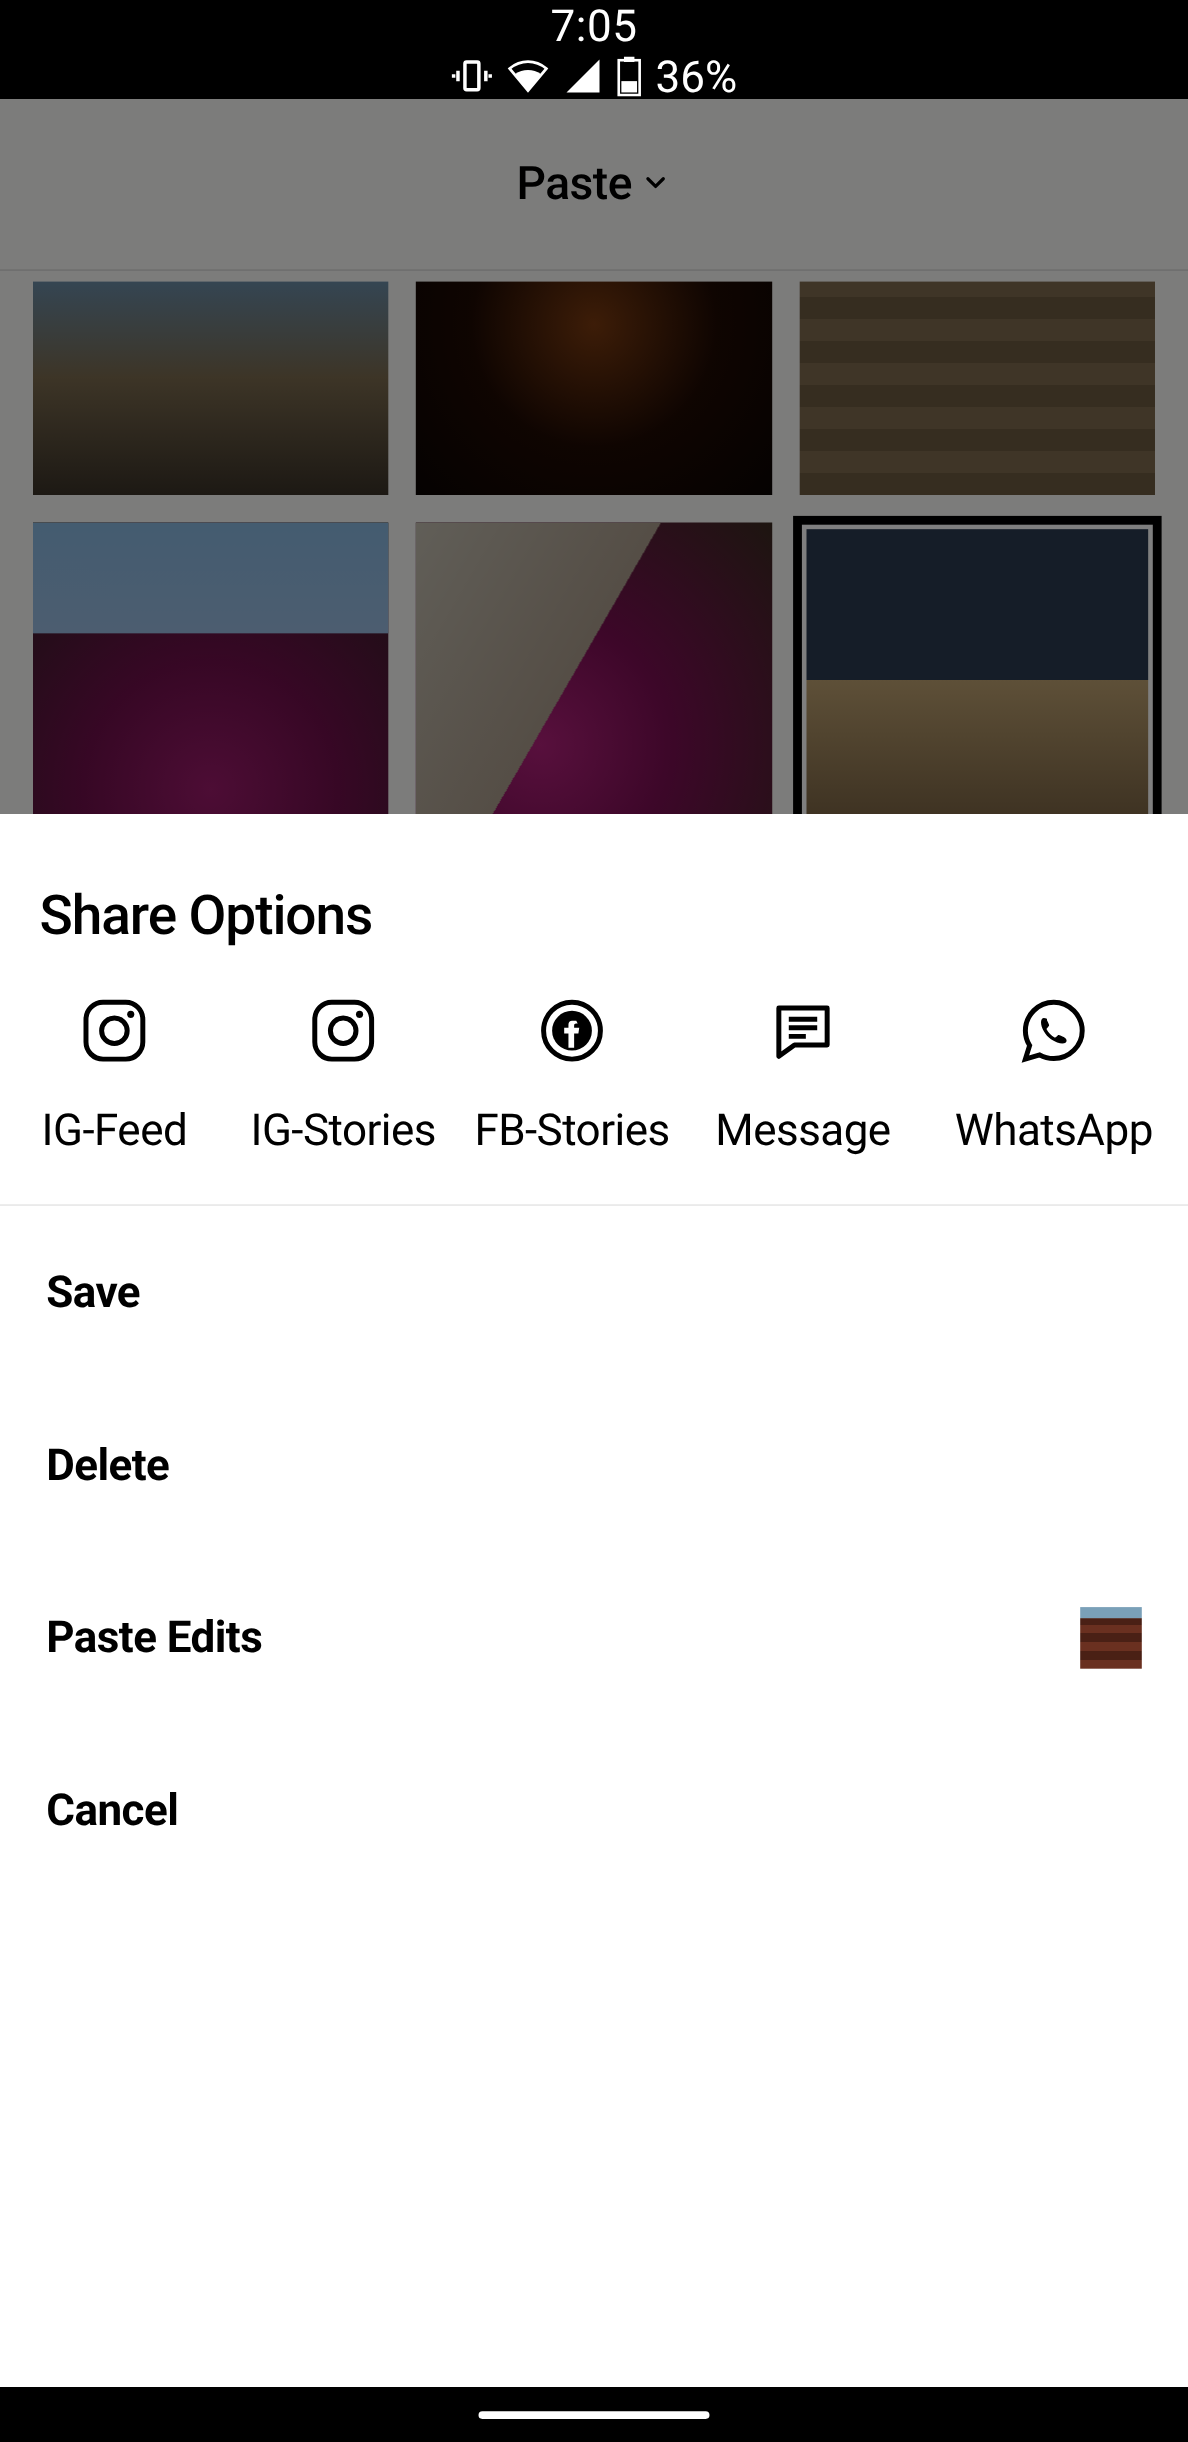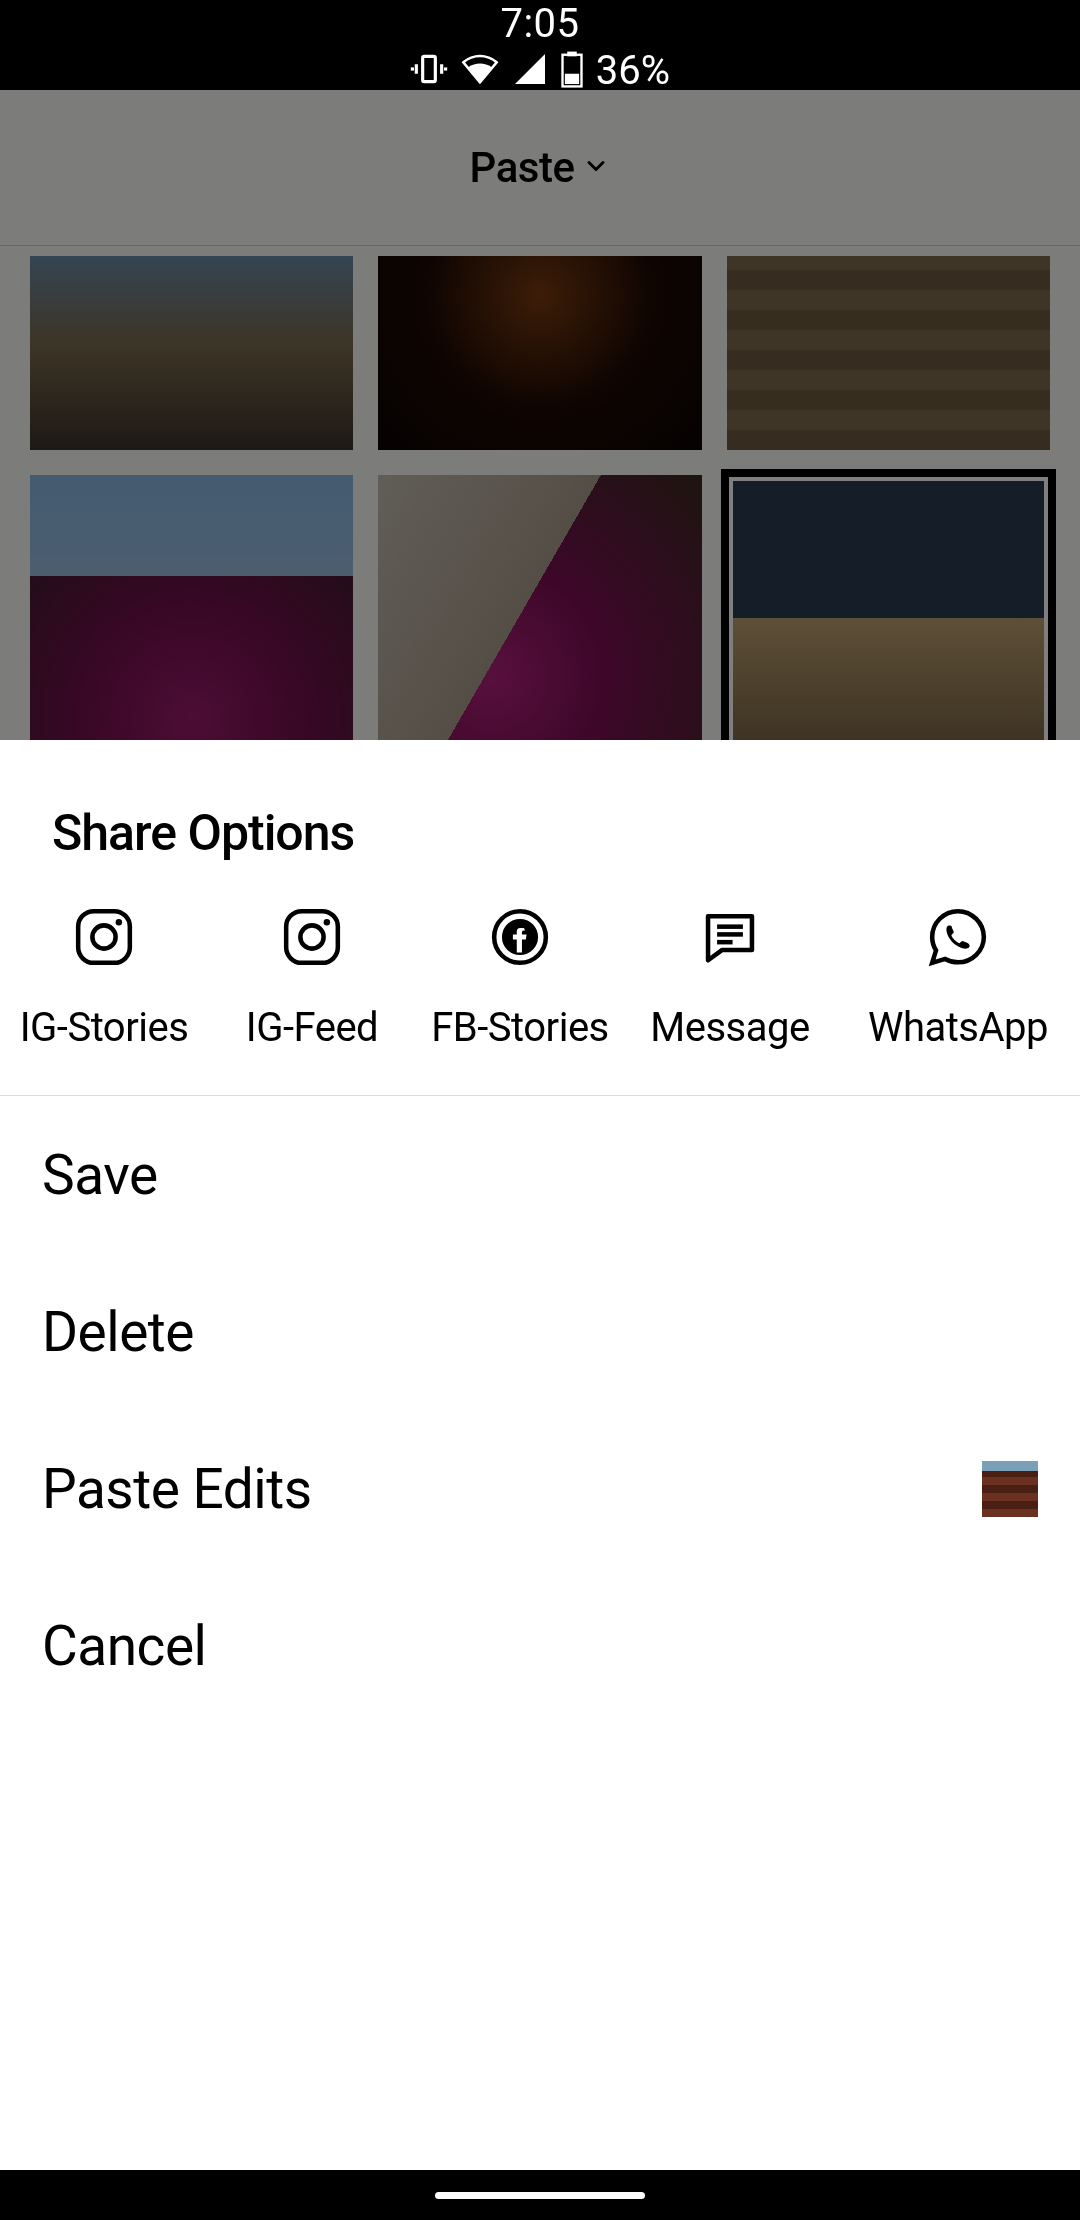--- a/index.html
+++ b/index.html
@@ -97,21 +97,21 @@
       position: absolute;
       left: 0;
       right: 0;
       bottom: 50px;
       height: 1430px;
       background: #fff;
       z-index: 3;
       display: flex;
       flex-direction: column;
     }
-    .sheet-title-wrap { padding: 64px 40px 36px 52px; }
+    .sheet-title-wrap { padding: 64px 40px 36px 36px; }
     .sheet-title { font-size: 50px; font-weight: 500; letter-spacing: -1px; }
 
     .share-row {
       display: flex;
       gap: 0;
       padding: 8px 0 44px 0;
       border-bottom: 1px solid #dcdcdc;
       overflow: hidden;
     }
     .share-item {
@@ -131,21 +131,21 @@
     .share-icon svg { width: 62px; height: 62px; display: block; }
 
     .actions { display: flex; flex-direction: column; }
     .action-row {
       height: 157px;
       display: flex;
       align-items: center;
       justify-content: space-between;
       padding: 0 42px;
     }
-    .action-label { font-size: 55px; font-weight: 400; letter-spacing: -0.5px; }
+    .action-label { font-size: 40px; font-weight: 700; letter-spacing: -0.5px; }
     .action-thumb {
       width: 56px;
       height: 56px;
     }
     .action-thumb.church { background: linear-gradient(180deg, #2a3a50 0%, #2a3a50 35%, #bca070 35%, #3a2818 100%); }
     .action-thumb.brick { background: repeating-linear-gradient(0deg, #6a3020 0 8px, #4a2015 8px 16px); border-top: 10px solid #7aa0b8; }
 
     
     .navbar {
       position: absolute;
@@ -234,32 +234,32 @@
   <div class="share-row">
 
     <div class="share-item">
       <div class="share-icon">
         <svg viewBox="0 0 48 48">
             <rect x="4" y="4" width="40" height="40" rx="12" class="ico-stroke"></rect>
             <circle cx="24" cy="24" r="9" class="ico-stroke"></circle>
             <circle cx="35.5" cy="12.5" r="2.5" fill="#000"></circle>
           </svg>
       </div>
-      <div class="share-label">IG-Stories</div>
+      <div class="share-label">IG-Feed</div>
     </div>
 
     <div class="share-item">
       <div class="share-icon">
         <svg viewBox="0 0 48 48">
             <rect x="4" y="4" width="40" height="40" rx="12" class="ico-stroke"></rect>
             <circle cx="24" cy="24" r="9" class="ico-stroke"></circle>
             <circle cx="35.5" cy="12.5" r="2.5" fill="#000"></circle>
           </svg>
       </div>
-      <div class="share-label">IG-Feed</div>
+      <div class="share-label">IG-Stories</div>
     </div>
 
     <div class="share-item">
       <div class="share-icon">
         <svg viewBox="0 0 48 48">
             <circle cx="24" cy="24" r="20" class="ico-stroke"></circle>
             <circle cx="24" cy="24" r="14" fill="#000"></circle>
             <path d="M27 17 h-3 c-1.5 0 -2.5 1 -2.5 2.8 V22 h-3 v4 h3 v10 h4 V26 h3 l0.6 -4 H25.5 v-1.5 c0 -0.9 0.4 -1.5 1.4 -1.5 H28 Z" fill="#fff"></path>
           </svg>
       </div>

